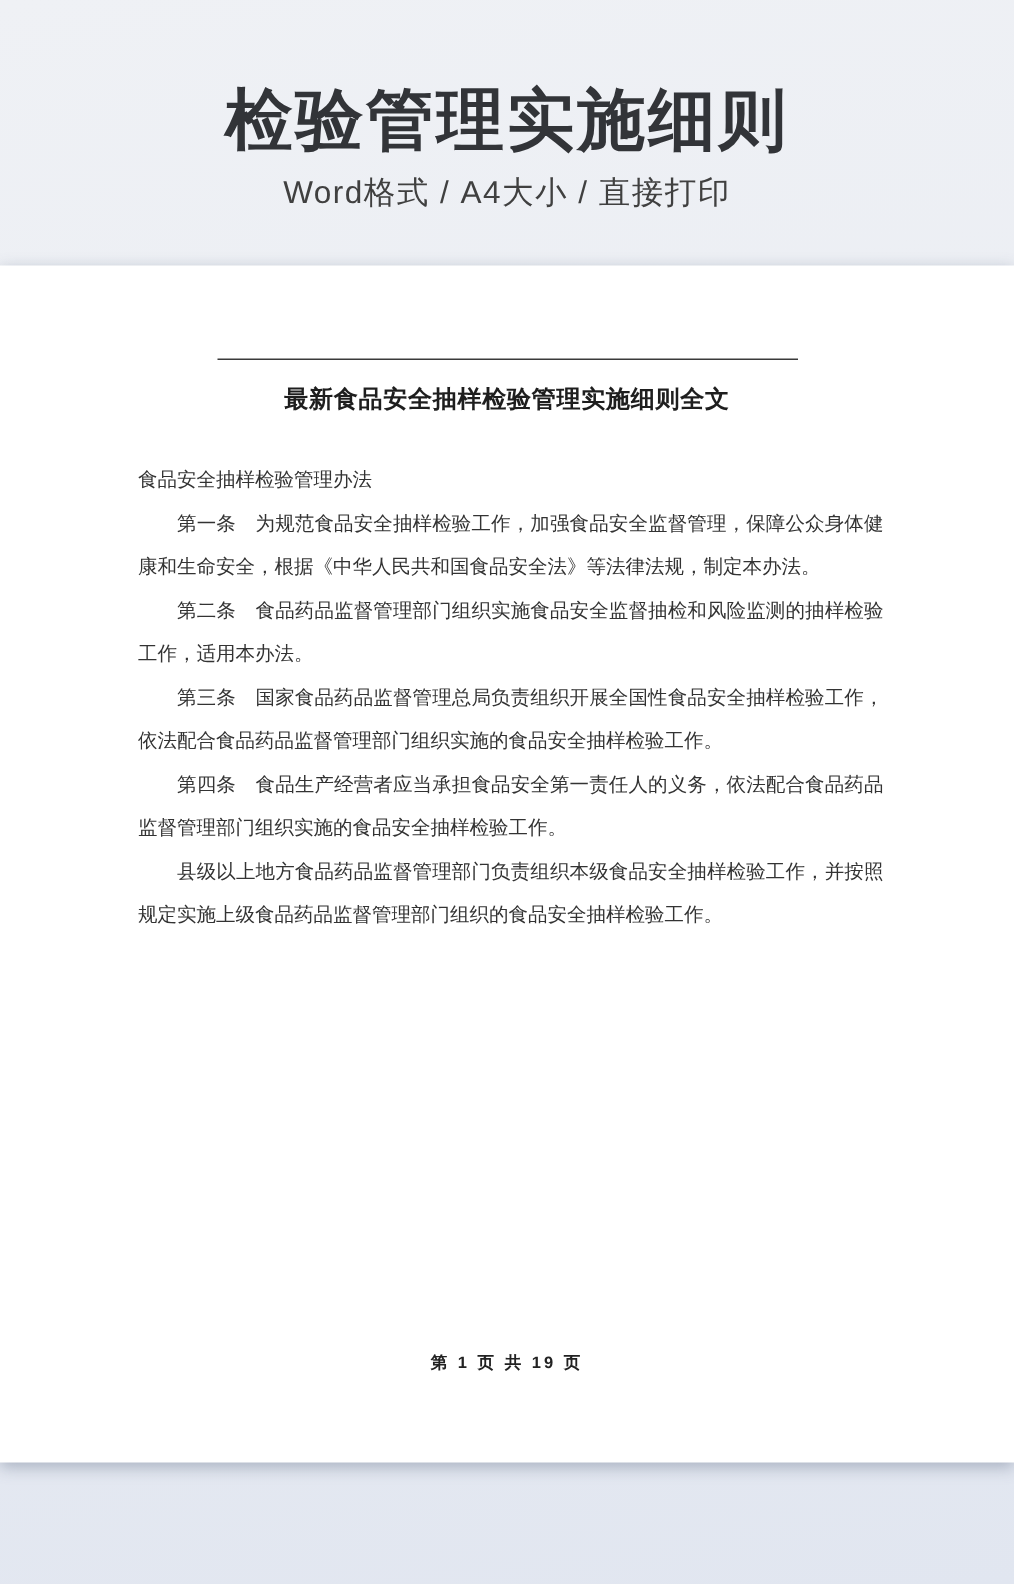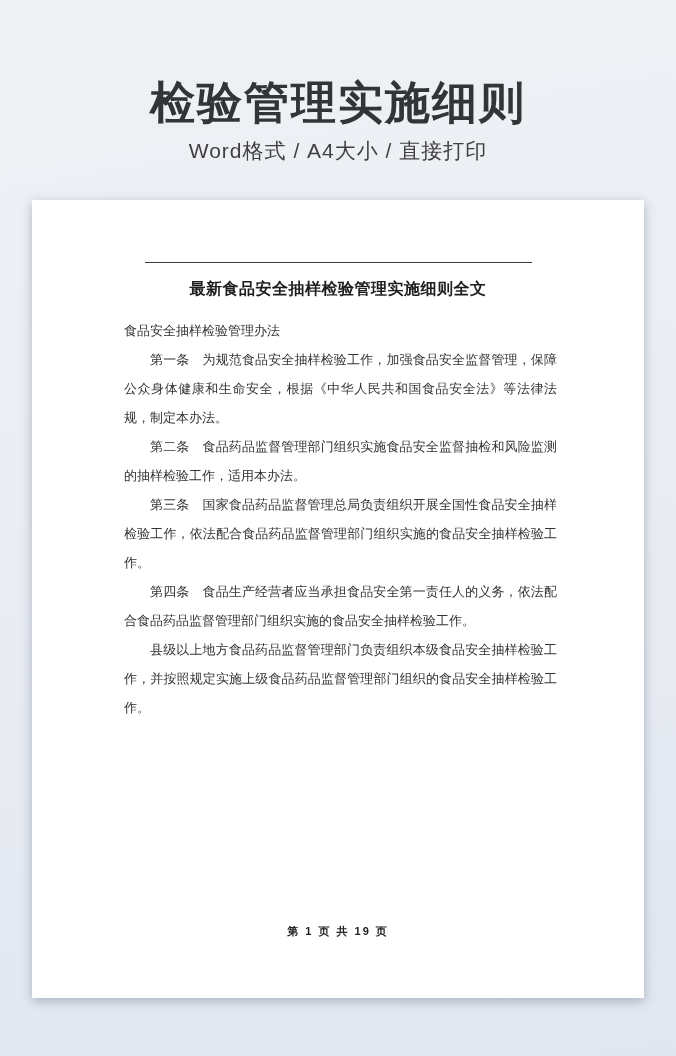--- a/index.html
+++ b/index.html
@@ -5,39 +5,39 @@
   html, body { margin: 0; padding: 0; }
   body {
     width: 676px;
     height: 1056px;
     overflow: hidden;
     background: linear-gradient(170deg, #eff1f5 0%, #eaedf3 45%, #e1e6f0 100%);
     font-family: "Liberation Sans", sans-serif;
   }
 
   
-  .hero { padding-top: 78px; text-align: center; }
+  .hero { padding-top: 55px; text-align: center; }
   .hero-title {
     font-size: 45px;
     font-weight: bold;
     color: #323438;
     letter-spacing: 2px;
     line-height: 1.12;
   }
   .hero-subtitle {
     margin-top: 9px;
     font-size: 21px;
     color: #404040;
     letter-spacing: 1px;
   }
 
   
   .page {
     position: relative;
-    width: 612px;
+    width: 676px;
     height: 798px;
     margin: 35px auto 0;
     background: #ffffff;
     box-shadow: 0 3px 10px rgba(96, 108, 134, 0.45);
     box-sizing: border-box;
   }
   .rule {
     display: block;
     width: 387px;
     margin: 0 auto;
@@ -48,21 +48,21 @@
   }
   .doc-title {
     margin: 16px 0 0;
     font-size: 16px;
     font-weight: bold;
     text-align: center;
     color: #1e1e1e;
     letter-spacing: 0.5px;
   }
   .doc-body {
-    margin: 16px 87px 0 92px;
+    margin: 28px 87px 0 92px;
     font-size: 13px;
     line-height: 29px;
     text-align: justify;
     color: #333333;
   }
   .para { margin: 0; }
   .para.indent { text-indent: 2em; }
   .doc-footer {
     position: absolute;
     left: 0;

